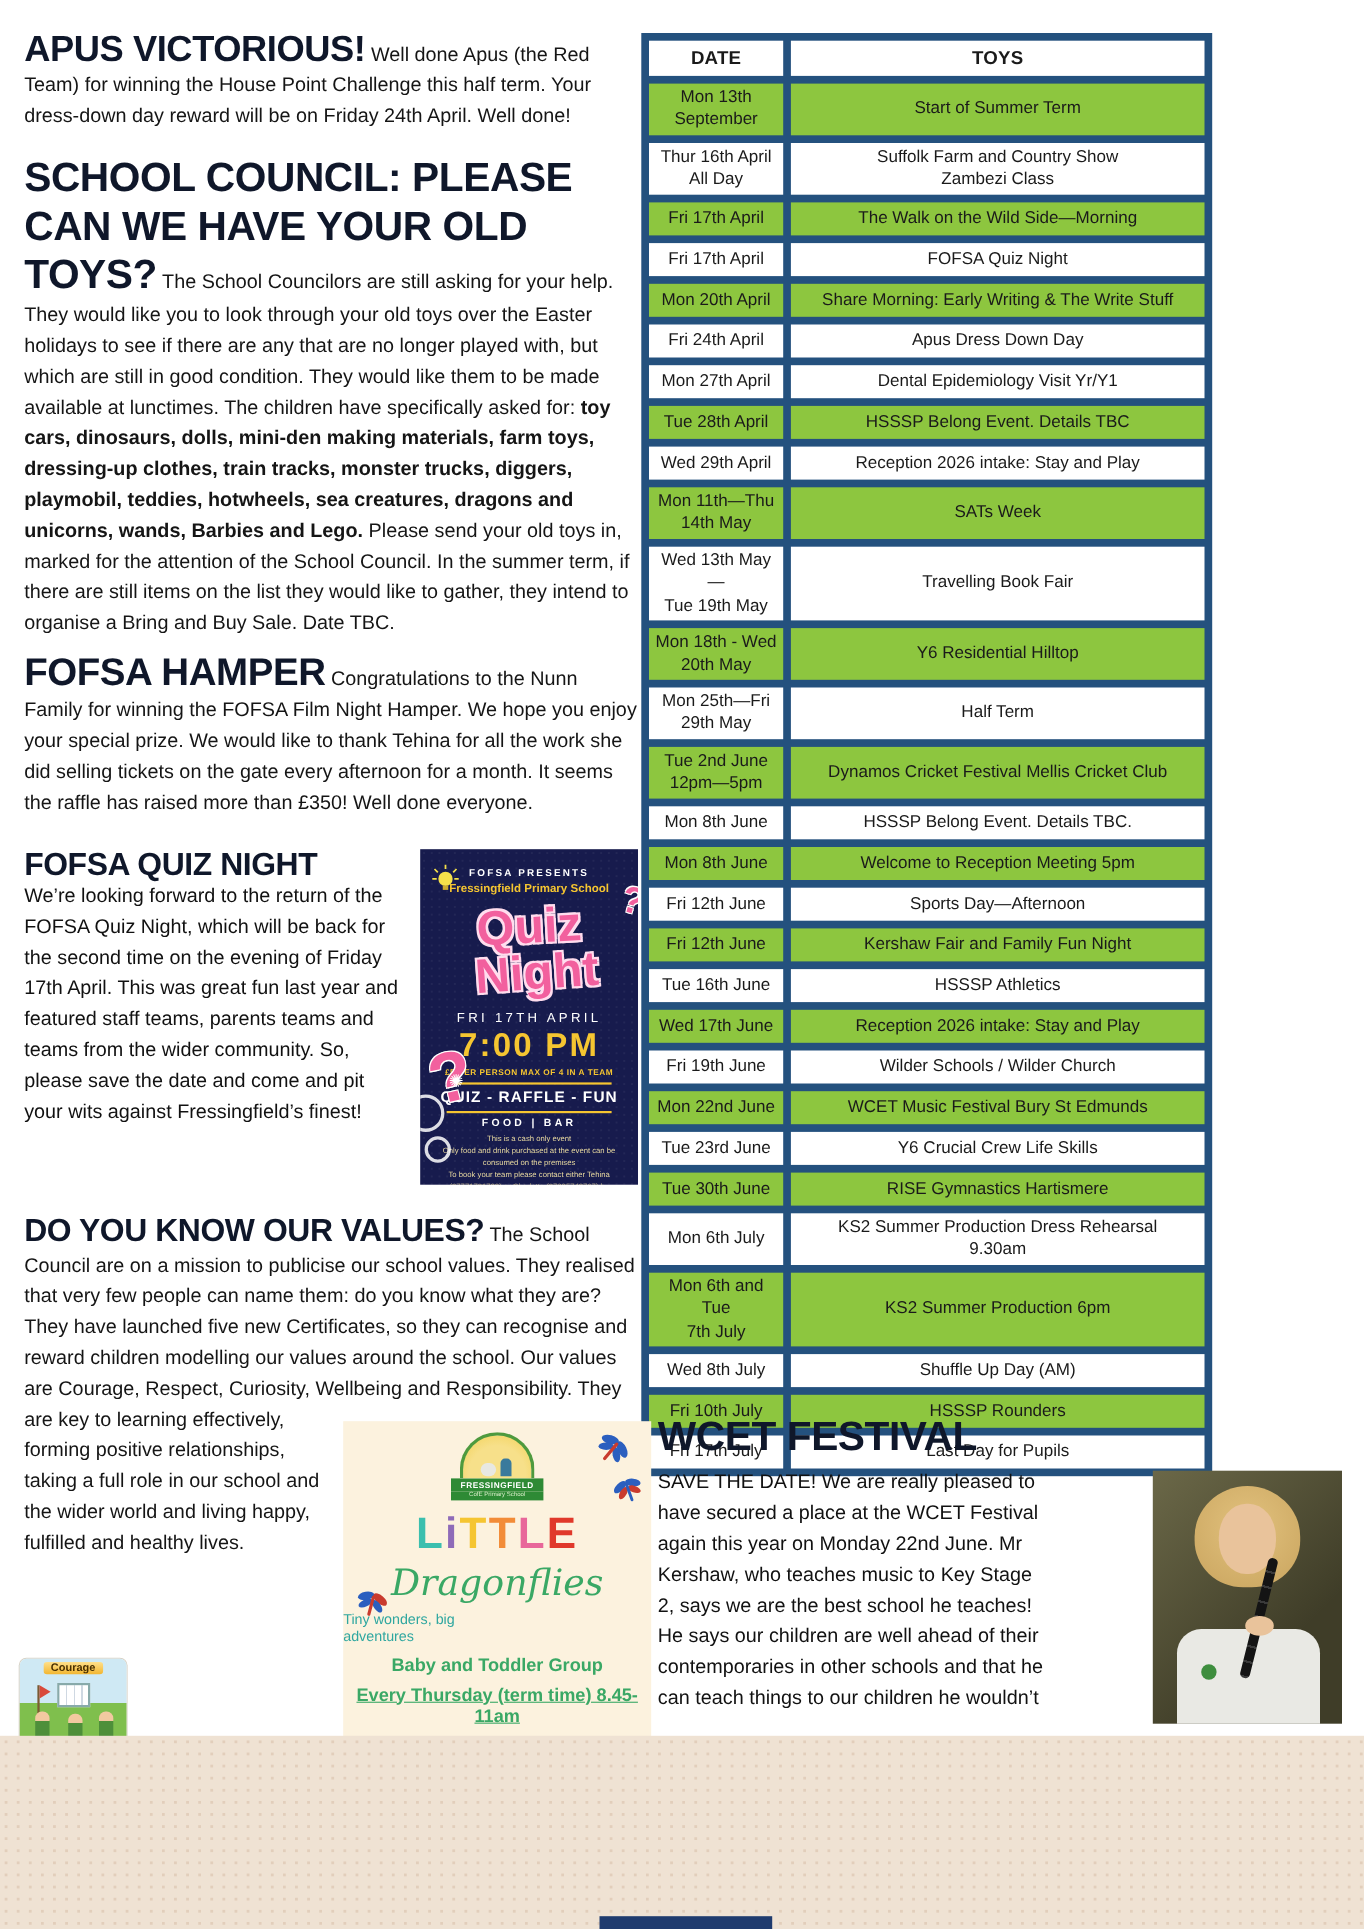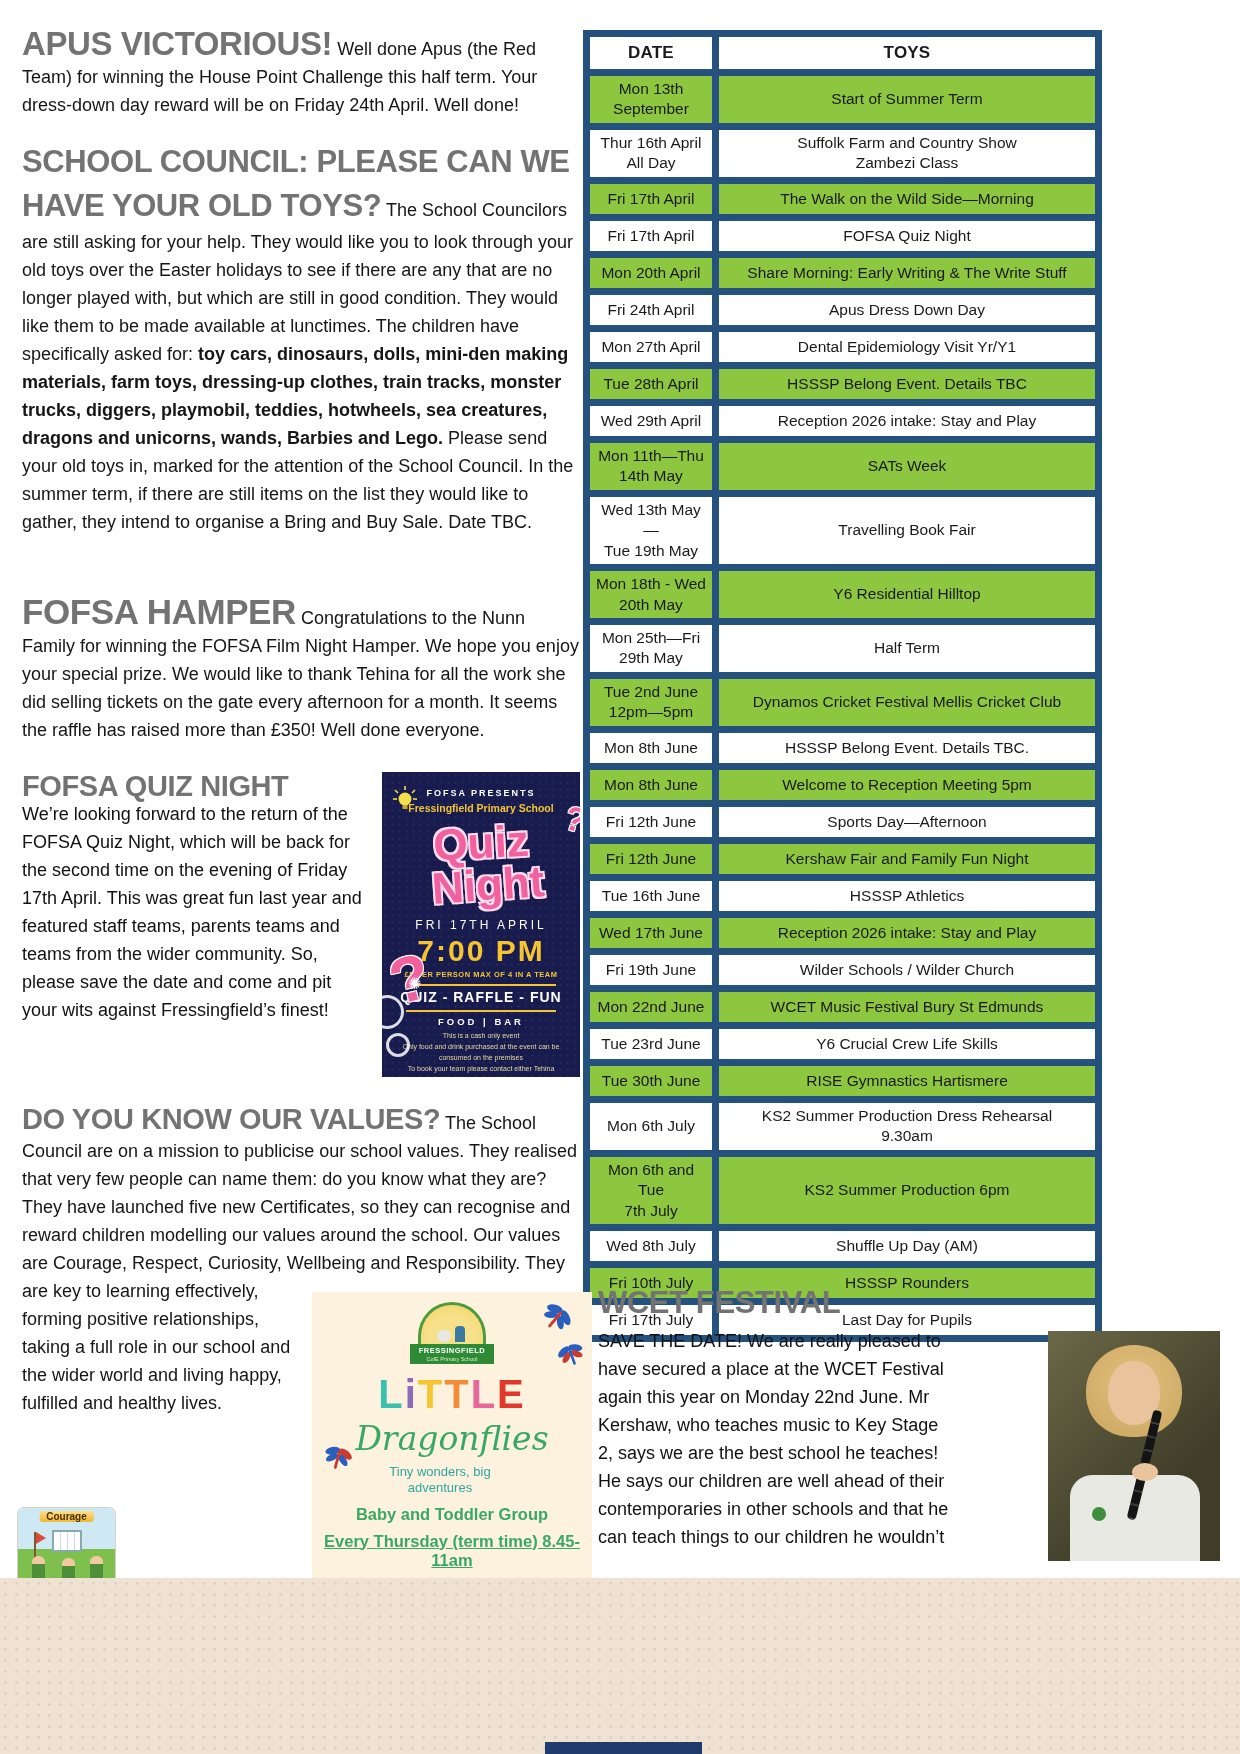--- a/index.html
+++ b/index.html
@@ -1,22 +1,22 @@
 <!DOCTYPE html>
 <html><head>
 <meta charset="utf-8">
 <style>
   * { margin:0; padding:0; box-sizing:border-box; }
   body { background:#888; font-family:"Liberation Sans", sans-serif; }
   .page { position:relative; width:1240px; height:1754px; background:#ffffff; overflow:hidden; margin:0 auto; color:#111; }
 
   
   .article { position:absolute; font-size:18px; line-height:28px; color:#151515; }
-  .rh { font-weight:700; letter-spacing:-0.4px; color:#737373; }
-  .h34 { font-size:33px; } .h32 { font-size:31px; } .h30 { font-size:29px; } .h36 { font-size:35px; }
+  .rh { font-weight:700; letter-spacing:-0.4px; color:#0f172a; }
+  .h34 { font-size:33px; } .h32 { font-size:37px; } .h30 { font-size:29px; } .h36 { font-size:35px; }
   .lead { font-size:18px; }
   .spacer-r1 { float:right; width:1px; }
   .spacer-r2 { float:right; clear:right; }
 
   
   .sched { position:absolute; left:583px; top:30px; width:519px; background:#24517E; padding:7px; display:flex; flex-direction:column; gap:7px; }
   .t-row { display:flex; gap:7px; }
   .t-cell { background:#ffffff; min-height:30px; display:flex; align-items:center; justify-content:center; text-align:center; font-size:15.5px; line-height:1.32; padding:3px 6px; white-space:pre-line; color:#1a1a1a; }
   .t-date { width:122px; flex:0 0 122px; }
   .t-event { flex:1; }
@@ -53,21 +53,21 @@
   
   .df { position:absolute; left:312px; top:1292px; width:280px; height:306px; background:#FCF2DE; z-index:2; text-align:center; }
   .df-logo-arch { width:68px; height:42px; margin:10px auto 0 auto; border-radius:40px 40px 0 0; background:radial-gradient(circle at 50% 90%, #F7E08A 0 55%, #F2CF4F 100%); border:3px solid #4E9A3E; border-bottom:none; position:relative; overflow:hidden; }
   .df-fig { position:absolute; bottom:2px; width:10px; height:16px; background:#3A7A9C; border-radius:4px 4px 0 0; }
   .df-fig.f1 { left:16px; background:#e8e8e2; height:12px; width:14px; border-radius:6px; }
   .df-fig.f2 { right:18px; }
   .df-logo-banner { width:84px; margin:0 auto; background:#2E8A35; color:#fff; font-size:7.5px; font-weight:700; letter-spacing:0.5px; padding:2px 0 1px 0; }
   .df-logo-sub { width:84px; margin:0 auto; background:#2E8A35; color:#D8EDC8; font-size:5.5px; padding:0 0 2px 0; }
   .df-little { font-size:40px; font-weight:700; margin-top:8px; letter-spacing:2px; }
   .df-script { font-size:33px; font-style:italic; font-family:"DejaVu Serif", serif; color:#3AA865; margin-top:2px; }
-  .df-tagline { font-size:13px; color:#2FA7A0; line-height:1.25; text-align:center; margin:6px 24px 0 0; white-space:pre-line; }
+  .df-tagline { font-size:13px; color:#2FA7A0; line-height:1.25; text-align:left; margin:6px 24px 0 0; white-space:pre-line; }
   .df-l1 { font-size:16.5px; font-weight:700; color:#3AA865; margin-top:8px; }
   .df-l2 { font-size:16.5px; font-weight:700; color:#3AA865; margin-top:8px;text-decoration:underline; }
   .df-l3 { font-size:16.5px; font-weight:700; color:#F28C38; margin-top:8px; }
   .df-l4 { font-size:16.5px; font-weight:700; color:#3AA865; margin-top:8px; }
   .df-fly { position:absolute; }
 
   
   .cards { position:absolute; left:18px; top:1508px; display:flex; gap:5px; z-index:2;flex-direction:column; }
   .vcard { width:97px; height:78px; border-radius:6px; position:relative; overflow:hidden; background:linear-gradient(#CFE9F4 0 52%, #7FBF4D 52% 100%); box-shadow:0 0 0 1px #d8d2c6; }
   .vcard-label { position:absolute; top:3px; left:50%; transform:translateX(-50%); background:linear-gradient(#FFE08A,#F2B631); border-radius:3px; padding:0 7px; font-size:10px; font-weight:700; color:#4a3000; white-space:nowrap; }

